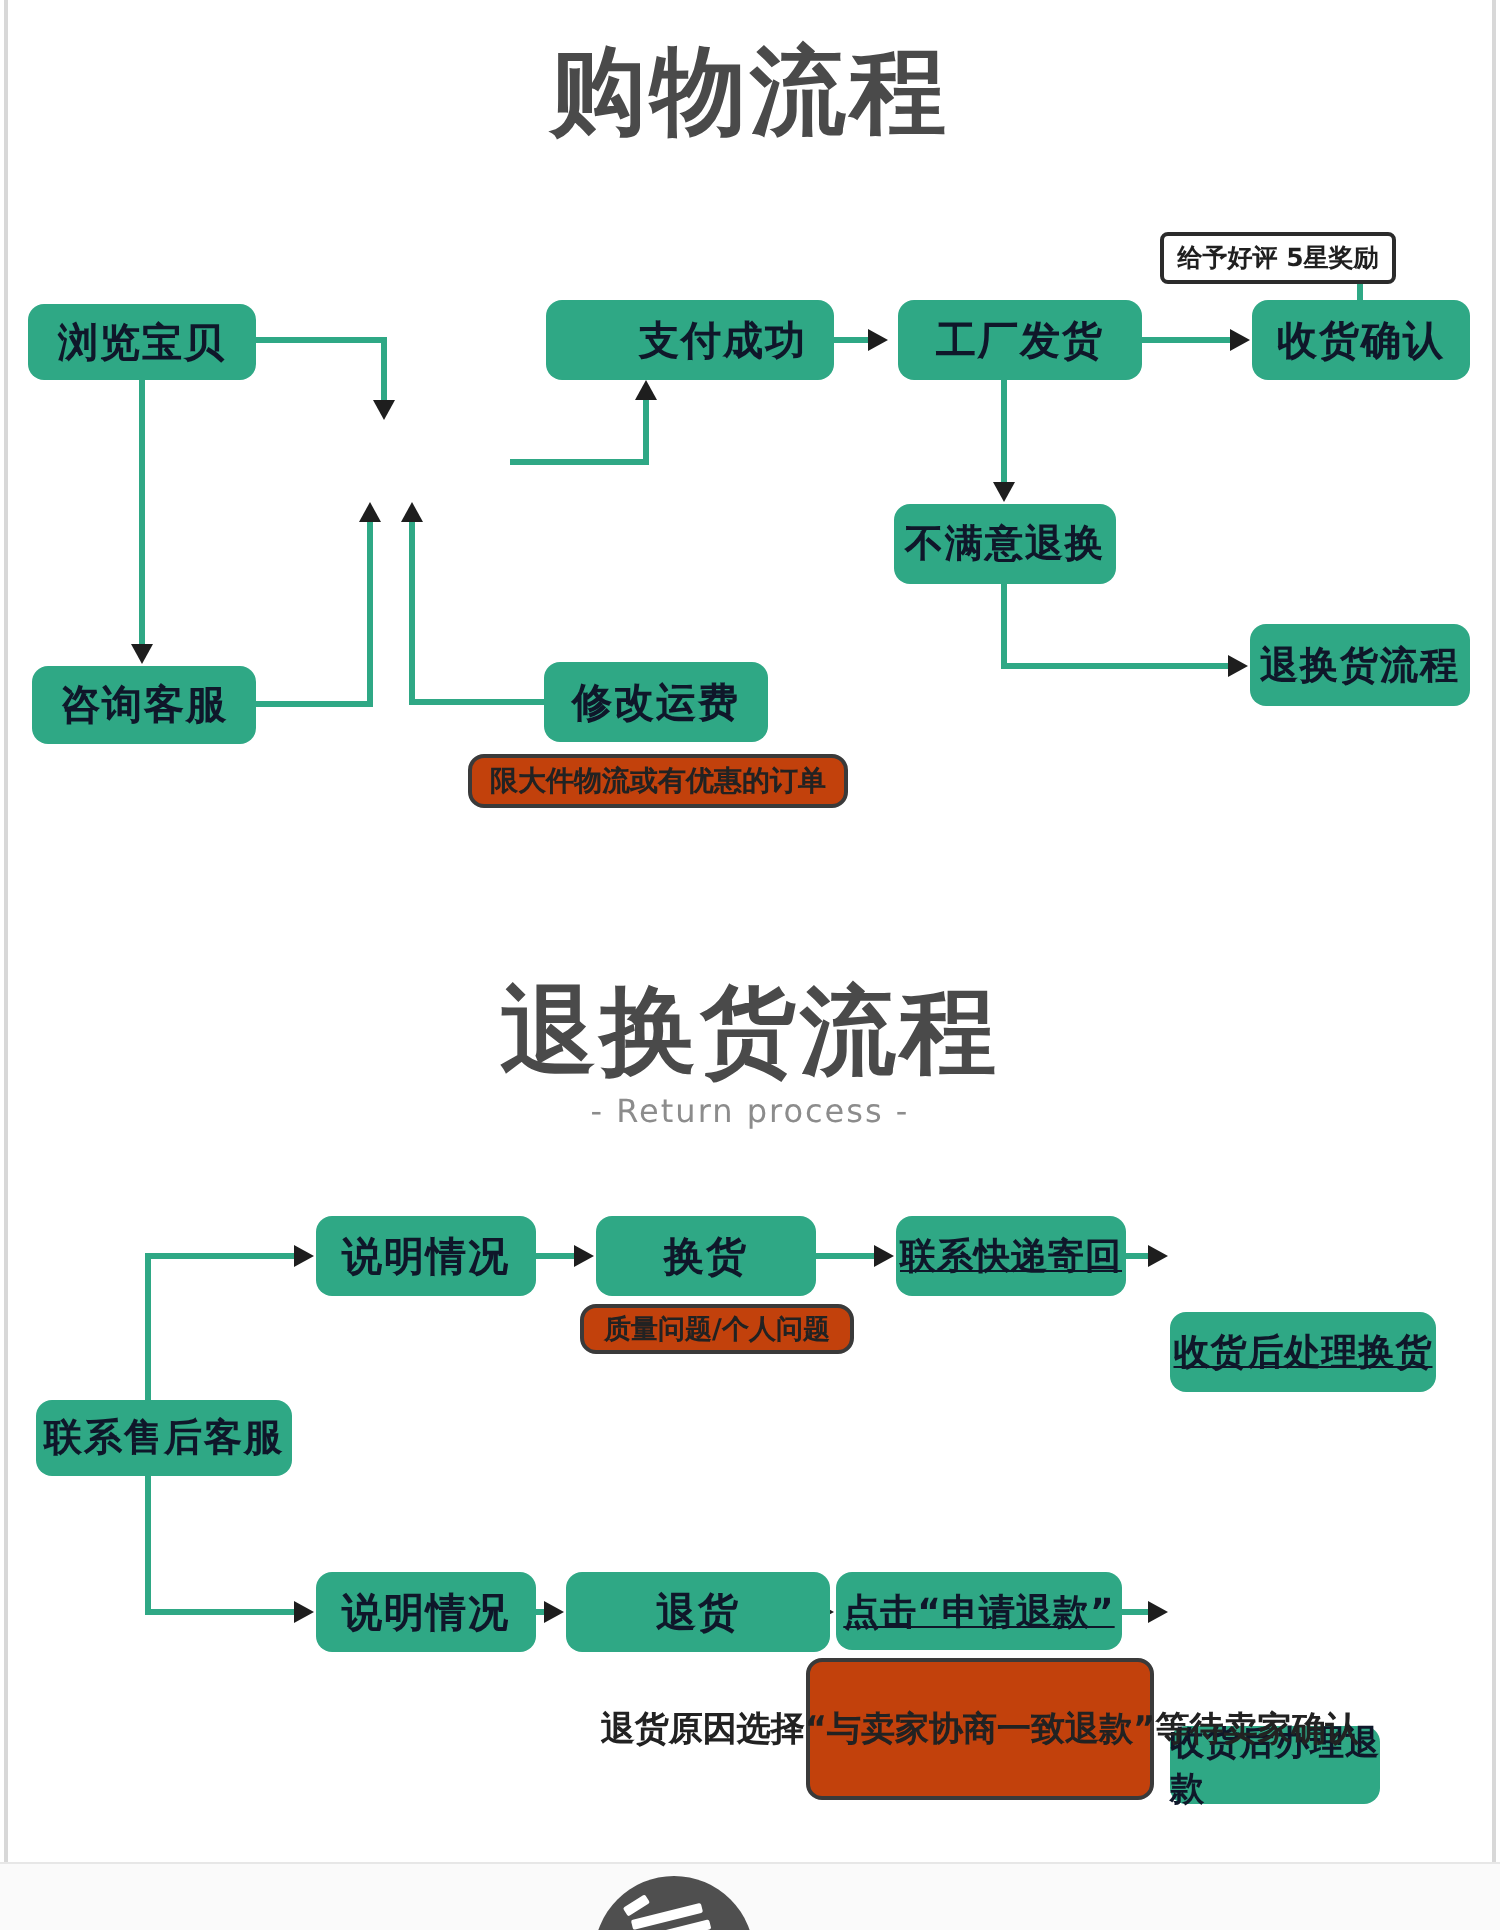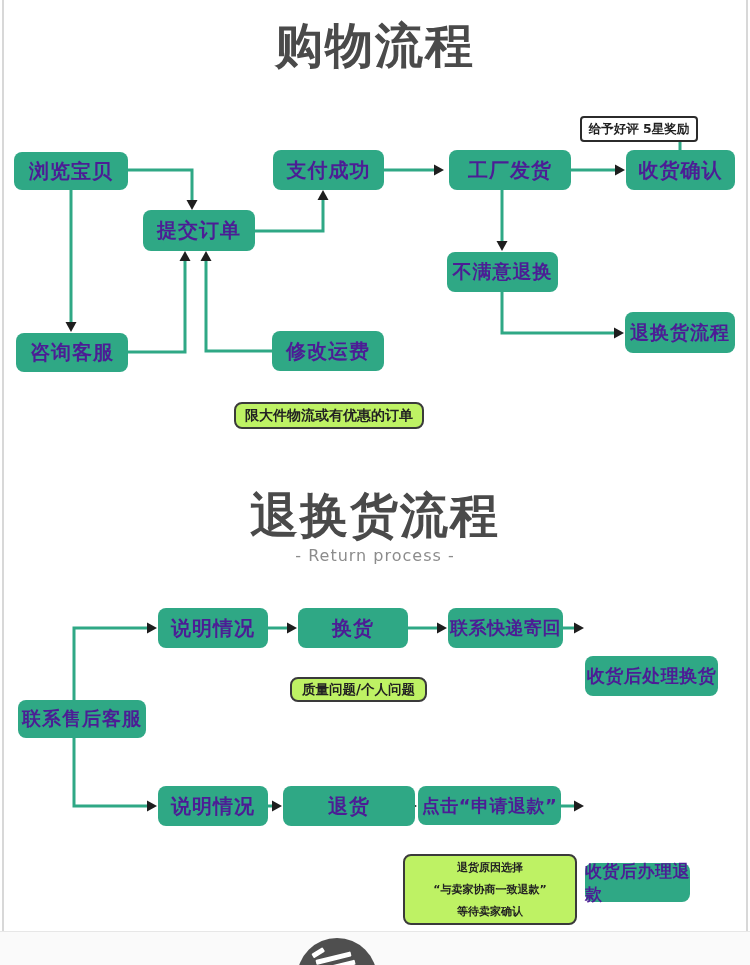--- a/index.html
+++ b/index.html
@@ -24,42 +24,42 @@
   .subtitle{
     position:absolute;left:0;width:100%;text-align:center;
     font-size:16px;font-weight:400;color:var(--subtitle);letter-spacing:1px;
   }
 
   svg.wires{position:absolute;left:0;top:0;z-index:1;color:var(--green);}
   svg.wires path{stroke:currentColor;stroke-width:3;fill:none;}
   svg.wires polygon{fill:var(--arrow);stroke:none;}
 
   .gbox{
-    position:absolute;z-index:2;background:var(--green);color:#4c1d95;
+    position:absolute;z-index:2;background:var(--green);color:#0f172a;
     border-radius:8px;display:flex;align-items:center;justify-content:center;
     font-weight:bold;font-size:20px;letter-spacing:1px;
     box-shadow:0 0 0 0 transparent;
   }
   .gbox.fs19{font-size:19px;}
-  .gbox.fs18{font-size:18px;letter-spacing:0.5px;}
+  .gbox.fs18{font-size:18px;letter-spacing:0.5px;text-decoration:underline;}
   .gbox.fs17{font-size:17px;letter-spacing:0.5px;}
 
   .tagbox{
     position:absolute;z-index:3;background:#ffffff;color:#1f1f1f;
     border:2px solid #2b2b2b;border-radius:4px;
     display:flex;align-items:center;justify-content:center;
     font-weight:bold;font-size:12.5px;white-space:nowrap;
   }
   .notebox{
-    position:absolute;z-index:3;background:#bef264;color:#222222;
+    position:absolute;z-index:3;background:#c2410c;color:#222222;
     border:2px solid #3a3a3a;border-radius:8px;
     display:flex;align-items:center;justify-content:center;
-    font-weight:bold;font-size:14px;white-space:nowrap;margin-top:25px;
-  }
-  .notebox.multi{flex-direction:column;line-height:22px;font-size:11px;}
+    font-weight:bold;font-size:14px;white-space:nowrap;
+  }
+  .notebox.multi{flex-direction:row;line-height:22px;font-size:17px;}
 
   .footer-band{
     position:absolute;left:0;right:0;top:931px;height:34px;
     background:#fafafa;border-top:1px solid #e7e7e7;z-index:0;
   }
   .logo-circle{
     position:absolute;left:297px;top:938px;width:80px;height:80px;
     border-radius:50%;background:#4f4f4f;z-index:2;overflow:hidden;
   }
   .logo-glyph{
@@ -153,23 +153,22 @@
       <path d="M393 806 H408"></path>
         <polygon points="417,806 407,800.5 407,811.5"></polygon>
     </g>
     <g>
       <path d="M561 806 H575"></path>
         <polygon points="584,806 574,800.5 574,811.5"></polygon>
     </g>
   </svg>
 
   <div class="gbox" style="left:14px;top:152px;width:114px;height:38px;">浏览宝贝</div>
-  <div class="gbox" style="left:143px;top:210px;width:112px;height:41px;">提交订单</div>
   <div class="gbox" style="left:16px;top:333px;width:112px;height:39px;">咨询客服</div>
-  <div class="gbox" style="left:273px;top:150px;width:111px;height:40px;">支付成功</div>
+  <div class="gbox" style="left:273px;top:150px;width:111px;height:40px;padding-left:33px;">支付成功</div>
   <div class="gbox" style="left:449px;top:150px;width:122px;height:40px;">工厂发货</div>
   <div class="gbox fs19" style="left:447px;top:252px;width:111px;height:40px;">不满意退换</div>
   <div class="gbox" style="left:272px;top:331px;width:112px;height:40px;">修改运费</div>
   <div class="gbox" style="left:626px;top:150px;width:109px;height:40px;">收货确认</div>
   <div class="gbox fs19" style="left:625px;top:312px;width:110px;height:41px;">退换货流程</div>
 
   <div class="tagbox" style="left:580px;top:116px;width:114px;height:22px;">给予好评 5星奖励</div>
   <div class="notebox" style="left:234px;top:377px;width:186px;height:23px;">限大件物流或有优惠的订单</div>
 
   <div class="gbox fs19" style="left:18px;top:700px;width:128px;height:38px;">联系售后客服</div>

